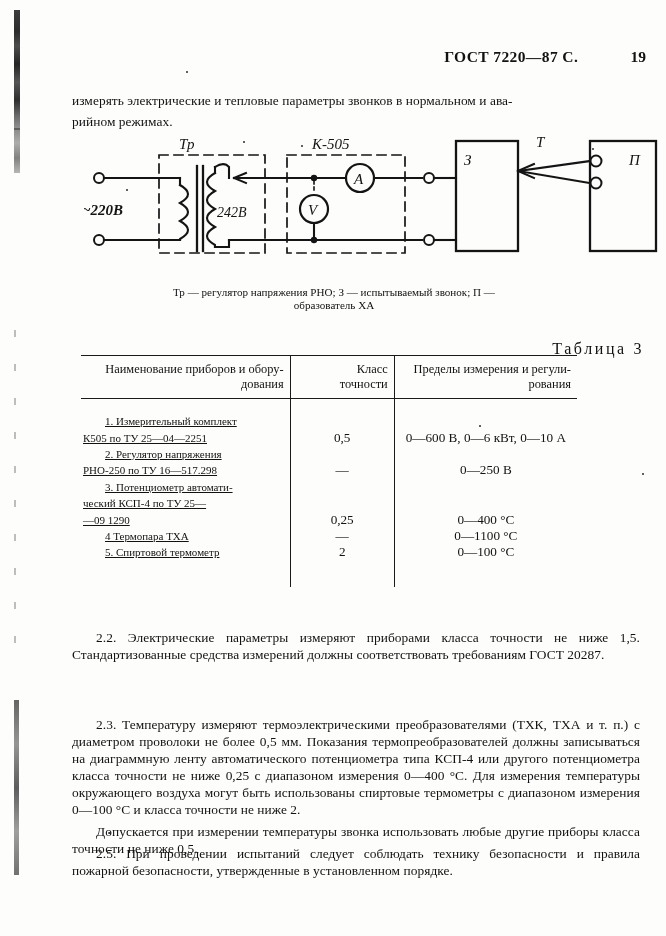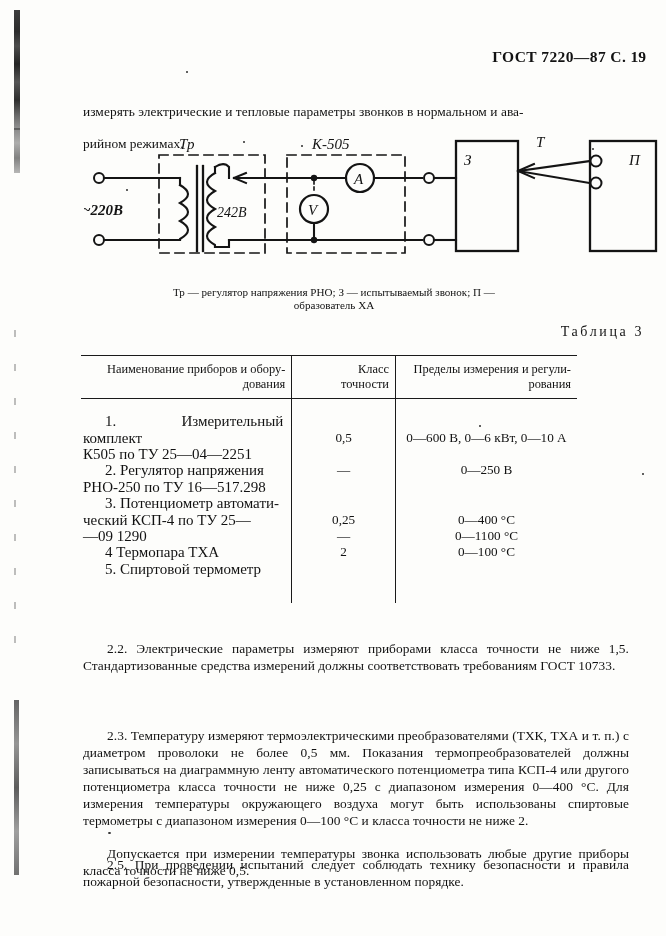--- a/index.html
+++ b/index.html
@@ -56,34 +56,34 @@
   .runhead {
     position: absolute;
     top: 48px;
     right: 20px;
     font-family: "Liberation Serif", serif;
     font-size: 15.5px;
     font-weight: bold;
     letter-spacing: .4px;
     white-space: nowrap;
   }
-  .runhead .pg { letter-spacing: 0; }
+  .runhead .pg { letter-spacing: 0; margin-left: 48px; }
 
   
   .bodytext {
     position: absolute;
     left: 68px;
     width: 576px;
     font-size: 13.4px;
     line-height: 17.1px;
     text-align: justify;
     text-justify: inter-word;
     letter-spacing: .05px;
   }
-  .bodytext p { margin: 15px; }
+  .bodytext p { margin: 4px; }
   .bodytext p.ind { text-indent: 24px; }
 
   .intro { top: 88px; }
 
   
   .figure {
     position: absolute;
     left: 84px;
     top: 133px;
     width: 576px;
@@ -98,22 +98,22 @@
     width: 404px;
     font-size: 11.1px;
     line-height: 12.6px;
     text-align: center;
   }
 
   
   .tbl-label {
     position: absolute;
     right: 22px;
-    top: 324px;
-    font-size: 14px;
+    top: 340px;
+    font-size: 16px;
     letter-spacing: 2.6px;
   }
 
   .table-wrap {
     position: absolute;
     left: 81px;
     top: 355px;
     width: 496px;
   }
   table.gost {
@@ -139,24 +139,25 @@
   }
   table.gost tbody td:last-child { border-right: none; }
   .col-name  { width: 213px; }
   .col-class { width: 97px; }
   .col-lim   { width: 186px; }
 
   .cell-pad { padding: 14px 2px 26px; }
 
   .name-list { padding: 0; margin: 0; }
   .name-line {
-    font-size: 15px;
+    font-size: 11px;
     line-height: 16.4px;
     text-align: justify;
     padding-right: 6px;
+    text-decoration: underline;
   }
   .name-line.first { text-indent: 22px; }
 
   .cls-col, .lim-col {
     text-align: center;
     font-size: 13.2px;
     line-height: 16.4px;
   }
   .rowgap { height: 16.4px; }
   .dash-cell { letter-spacing: 0; }
@@ -337,21 +338,21 @@
               <div>0—1100 °С</div>
               <div>0—100 °С</div>
             </div>
           </td>
         </tr>
       </tbody>
     </table>
   </div>
 
   <div class="bodytext para-2_2">
-    <p class="ind">2.2. Электрические параметры измеряют приборами класса точности не ниже 1,5. Стандартизованные средства измерений должны соответствовать требованиям ГОСТ 10733.</p>
+    <p class="ind">2.2. Электрические параметры измеряют приборами класса точности не ниже 1,5. Стандартизованные средства измерений должны соответствовать требованиям ГОСТ 20287.</p>
   </div>
 
   <div class="bodytext para-2_3">
     <p class="ind">2.3. Температуру измеряют термоэлектрическими преобразователями (ТХК, ТХА и т. п.) с диаметром проволоки не более 0,5 мм. Показания термопреобразователей должны записываться на диаграммную ленту автоматического потенциометра типа КСП-4 или другого потенциометра класса точности не ниже 0,25 с диапазоном измерения 0—400 °С. Для измерения температуры окружающего воздуха могут быть использованы спиртовые термометры с диапазоном измерения 0—100 °С и класса точности не ниже 2.</p>
     <p class="ind">Допускается при измерении температуры звонка использовать любые другие приборы класса точности не ниже 0,5.</p>
   </div>
 
 
   <div class="bodytext para-2_5">
     <p class="ind">2.5. При проведении испытаний следует соблюдать технику безопасности и правила пожарной безопасности, утвержденные в установленном порядке.</p>

